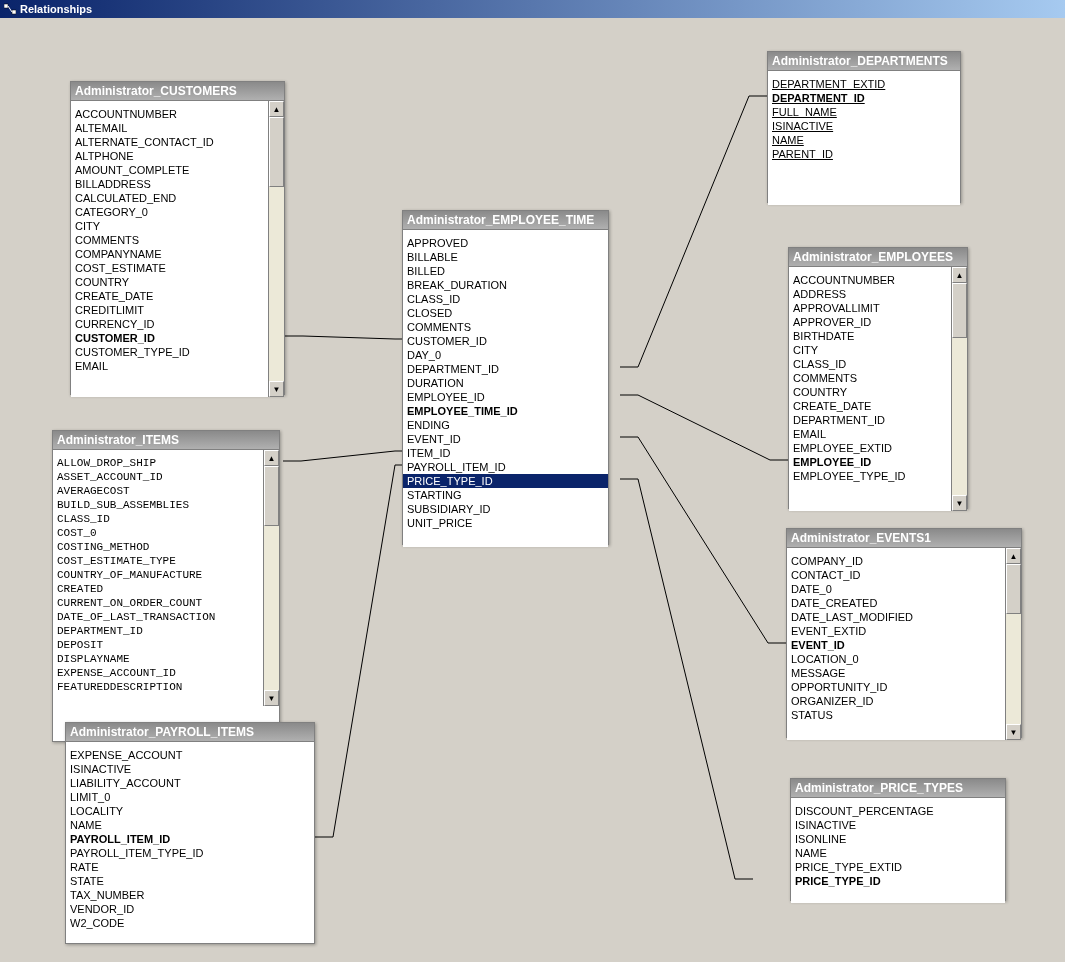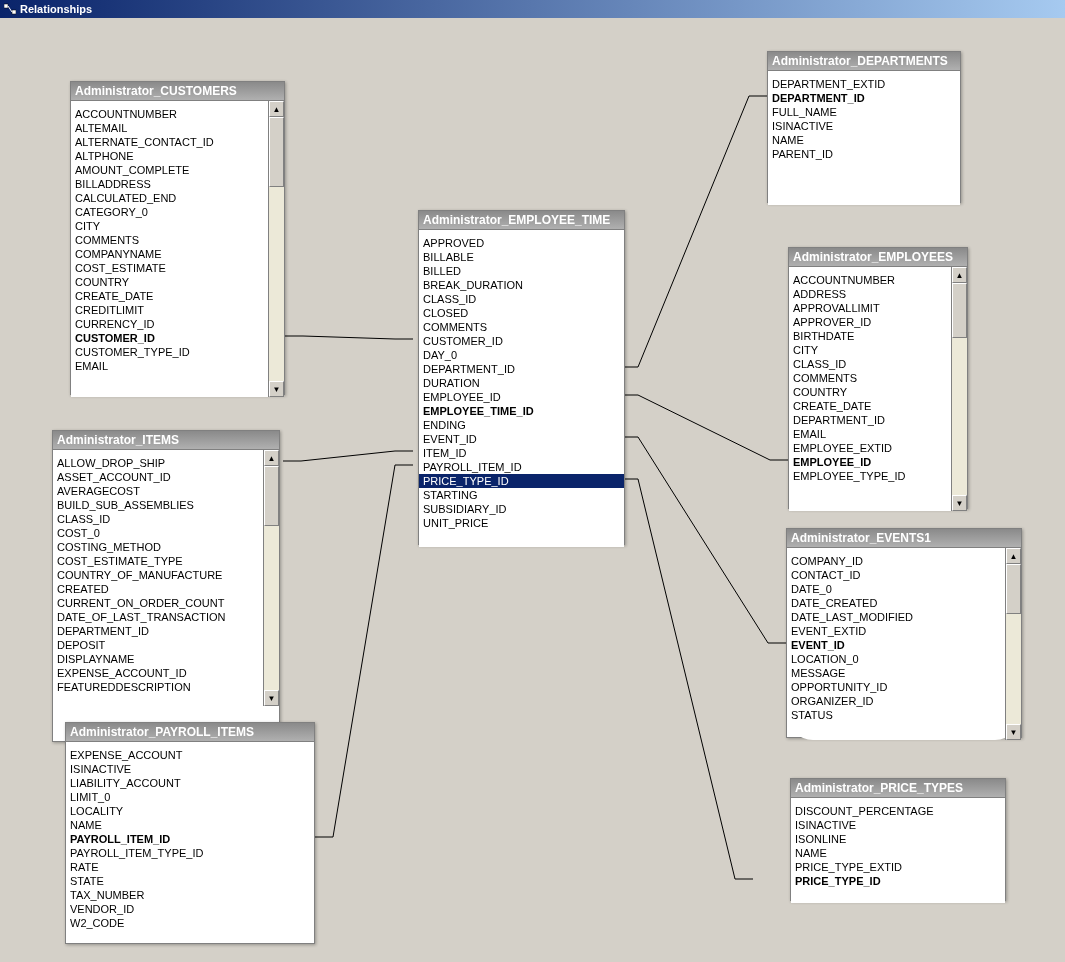--- a/index.html
+++ b/index.html
@@ -177,21 +177,21 @@
             <div class="track">
               <div class="thumb" style="top: 0px; height: 70px;"></div>
             </div>
             <div class="btn">▼</div>
           </div>
         </div>
       </div>
       <div class="tablebox" style="left: 52px; top: 412px; width: 228px; height: 312px;">
         <div class="hdr">Administrator_ITEMS</div>
         <div class="body" style="height: 256px;">
-          <div class="list" style="padding-top: 6px; padding-right: 8px; height: 256px;">
+          <div class="list" style="padding-top: 6px; padding-right: 8px; height: 256px; font-family: Liberation Mono, monospace;">
             <div class="row">ALLOW_DROP_SHIP</div>
             <div class="row">ASSET_ACCOUNT_ID</div>
             <div class="row">AVERAGECOST</div>
             <div class="row">BUILD_SUB_ASSEMBLIES</div>
             <div class="row">CLASS_ID</div>
             <div class="row">COST_0</div>
             <div class="row">COSTING_METHOD</div>
             <div class="row">COST_ESTIMATE_TYPE</div>
             <div class="row">COUNTRY_OF_MANUFACTURE</div>
             <div class="row">CREATED</div>
@@ -225,21 +225,21 @@
             <div class="row bold">PAYROLL_ITEM_ID</div>
             <div class="row">PAYROLL_ITEM_TYPE_ID</div>
             <div class="row">RATE</div>
             <div class="row">STATE</div>
             <div class="row">TAX_NUMBER</div>
             <div class="row">VENDOR_ID</div>
             <div class="row">W2_CODE</div>
           </div>
         </div>
       </div>
-      <div class="tablebox" style="left: 418px; top: 192px; width: 207px; height: 335px;">
+      <div class="tablebox" style="left: 402px; top: 192px; width: 207px; height: 335px;">
         <div class="hdr">Administrator_EMPLOYEE_TIME</div>
         <div class="body" style="height: 317px;">
           <div class="list" style="padding-top: 6px; padding-right: 0px; height: 317px;">
             <div class="row">APPROVED</div>
             <div class="row">BILLABLE</div>
             <div class="row">BILLED</div>
             <div class="row">BREAK_DURATION</div>
             <div class="row">CLASS_ID</div>
             <div class="row">CLOSED</div>
             <div class="row">COMMENTS</div>
@@ -256,21 +256,21 @@
             <div class="row selected">PRICE_TYPE_ID</div>
             <div class="row">STARTING</div>
             <div class="row">SUBSIDIARY_ID</div>
             <div class="row">UNIT_PRICE</div>
           </div>
         </div>
       </div>
       <div class="tablebox" style="left: 767px; top: 33px; width: 194px; height: 152px;">
         <div class="hdr">Administrator_DEPARTMENTS</div>
         <div class="body" style="height: 134px;">
-          <div class="list" style="padding-top: 6px; padding-right: 0px; height: 134px;">
+          <div class="list" style="padding-top: 6px; padding-right: 0px; height: 134px; text-decoration: underline;">
             <div class="row">DEPARTMENT_EXTID</div>
             <div class="row bold">DEPARTMENT_ID</div>
             <div class="row">FULL_NAME</div>
             <div class="row">ISINACTIVE</div>
             <div class="row">NAME</div>
             <div class="row">PARENT_ID</div>
           </div>
         </div>
       </div>
       <div class="tablebox" style="left: 788px; top: 229px; width: 180px; height: 262px;">
@@ -297,21 +297,21 @@
             <div class="btn">▲</div>
             <div class="track">
               <div class="thumb" style="top: 0px; height: 55px;"></div>
             </div>
             <div class="btn">▼</div>
           </div>
         </div>
       </div>
       <div class="tablebox" style="left: 786px; top: 510px; width: 236px; height: 210px;">
         <div class="hdr">Administrator_EVENTS1</div>
-        <div class="body" style="height: 192px; border-radius: 26px;">
+        <div class="body" style="height: 192px;">
           <div class="list" style="padding-top: 6px; padding-right: 16px; height: 192px;">
             <div class="row">COMPANY_ID</div>
             <div class="row">CONTACT_ID</div>
             <div class="row">DATE_0</div>
             <div class="row">DATE_CREATED</div>
             <div class="row">DATE_LAST_MODIFIED</div>
             <div class="row">EVENT_EXTID</div>
             <div class="row bold">EVENT_ID</div>
             <div class="row">LOCATION_0</div>
             <div class="row">MESSAGE</div>

